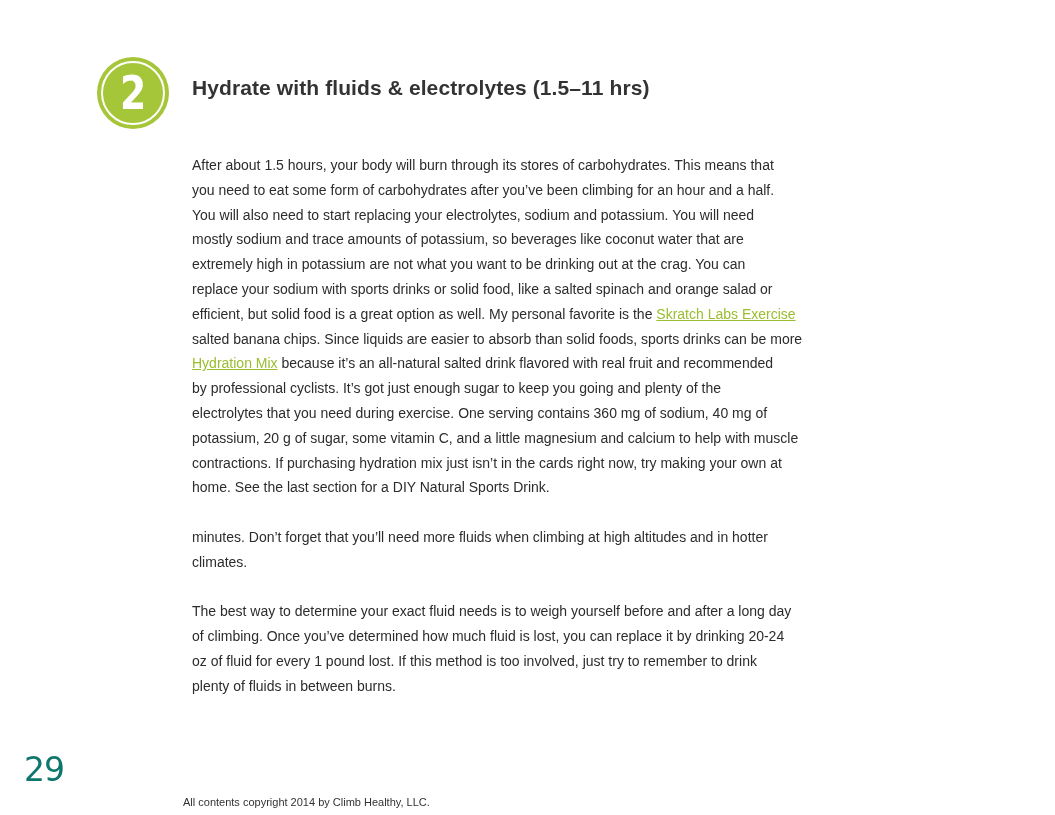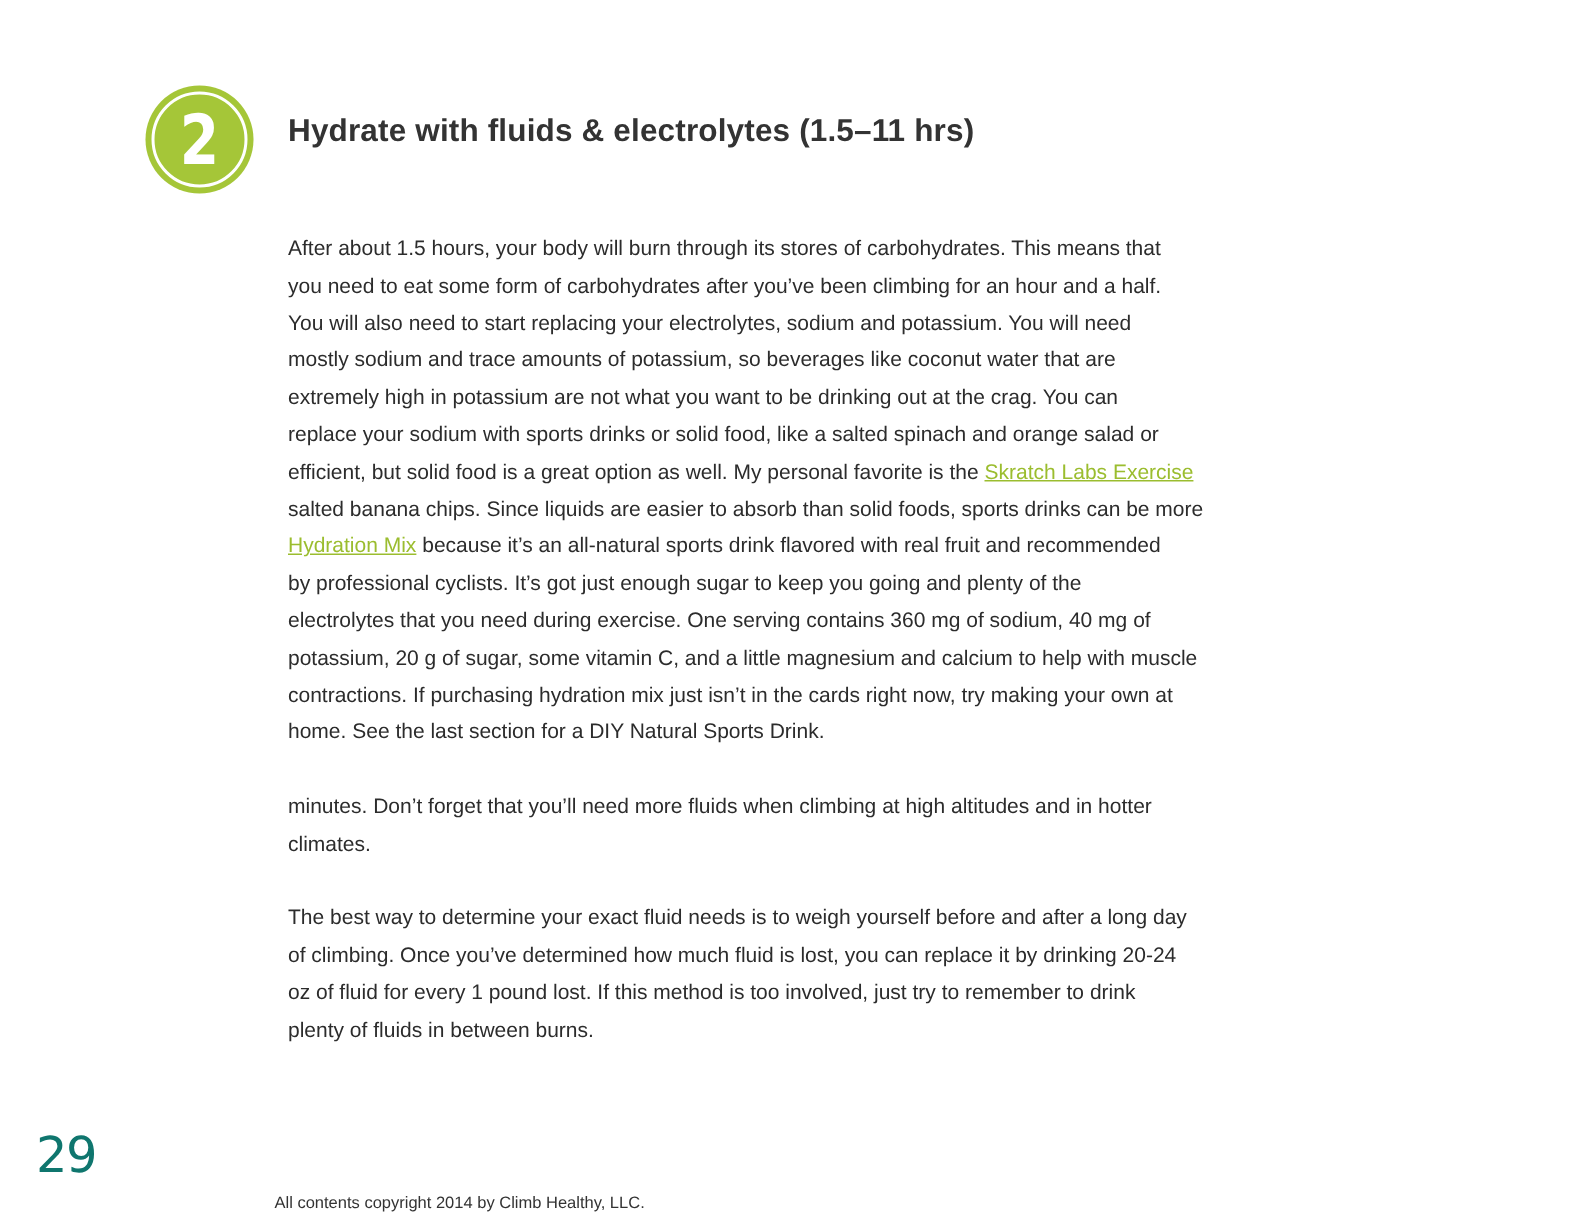--- a/index.html
+++ b/index.html
@@ -109,21 +109,21 @@
 <div class="content">
   <p>
     <span class="line">After about 1.5 hours, your body will burn through its stores of carbohydrates. This means that</span>
     <span class="line">you need to eat some form of carbohydrates after you’ve been climbing for an hour and a half.</span>
     <span class="line">You will also need to start replacing your electrolytes, sodium and potassium. You will need</span>
     <span class="line">mostly sodium and trace amounts of potassium, so beverages like coconut water that are</span>
     <span class="line">extremely high in potassium are not what you want to be drinking out at the crag. You can</span>
     <span class="line">replace your sodium with sports drinks or solid food, like a salted spinach and orange salad or</span>
     <span class="line"><span>efficient, but solid food is a great option as well. My personal favorite is the </span><a class="link">Skratch Labs Exercise</a></span>
     <span class="line">salted banana chips. Since liquids are easier to absorb than solid foods, sports drinks can be more</span>
-    <span class="line"><a class="link">Hydration Mix</a><span> because it’s an all-natural sports drink flavored with real fruit and recommended</span></span>
+    <span class="line"><a class="link">Hydration Mix</a><span> because it’s an all-natural salted drink flavored with real fruit and recommended</span></span>
     <span class="line">by professional cyclists. It’s got just enough sugar to keep you going and plenty of the</span>
     <span class="line">electrolytes that you need during exercise. One serving contains 360 mg of sodium, 40 mg of</span>
     <span class="line">potassium, 20 g of sugar, some vitamin C, and a little magnesium and calcium to help with muscle</span>
     <span class="line">contractions. If purchasing hydration mix just isn’t in the cards right now, try making your own at</span>
     <span class="line">home. See the last section for a DIY Natural Sports Drink.</span>
   </p>
   <p>
     <span class="line">minutes. Don’t forget that you’ll need more fluids when climbing at high altitudes and in hotter</span>
     <span class="line">climates.</span>
   </p>

